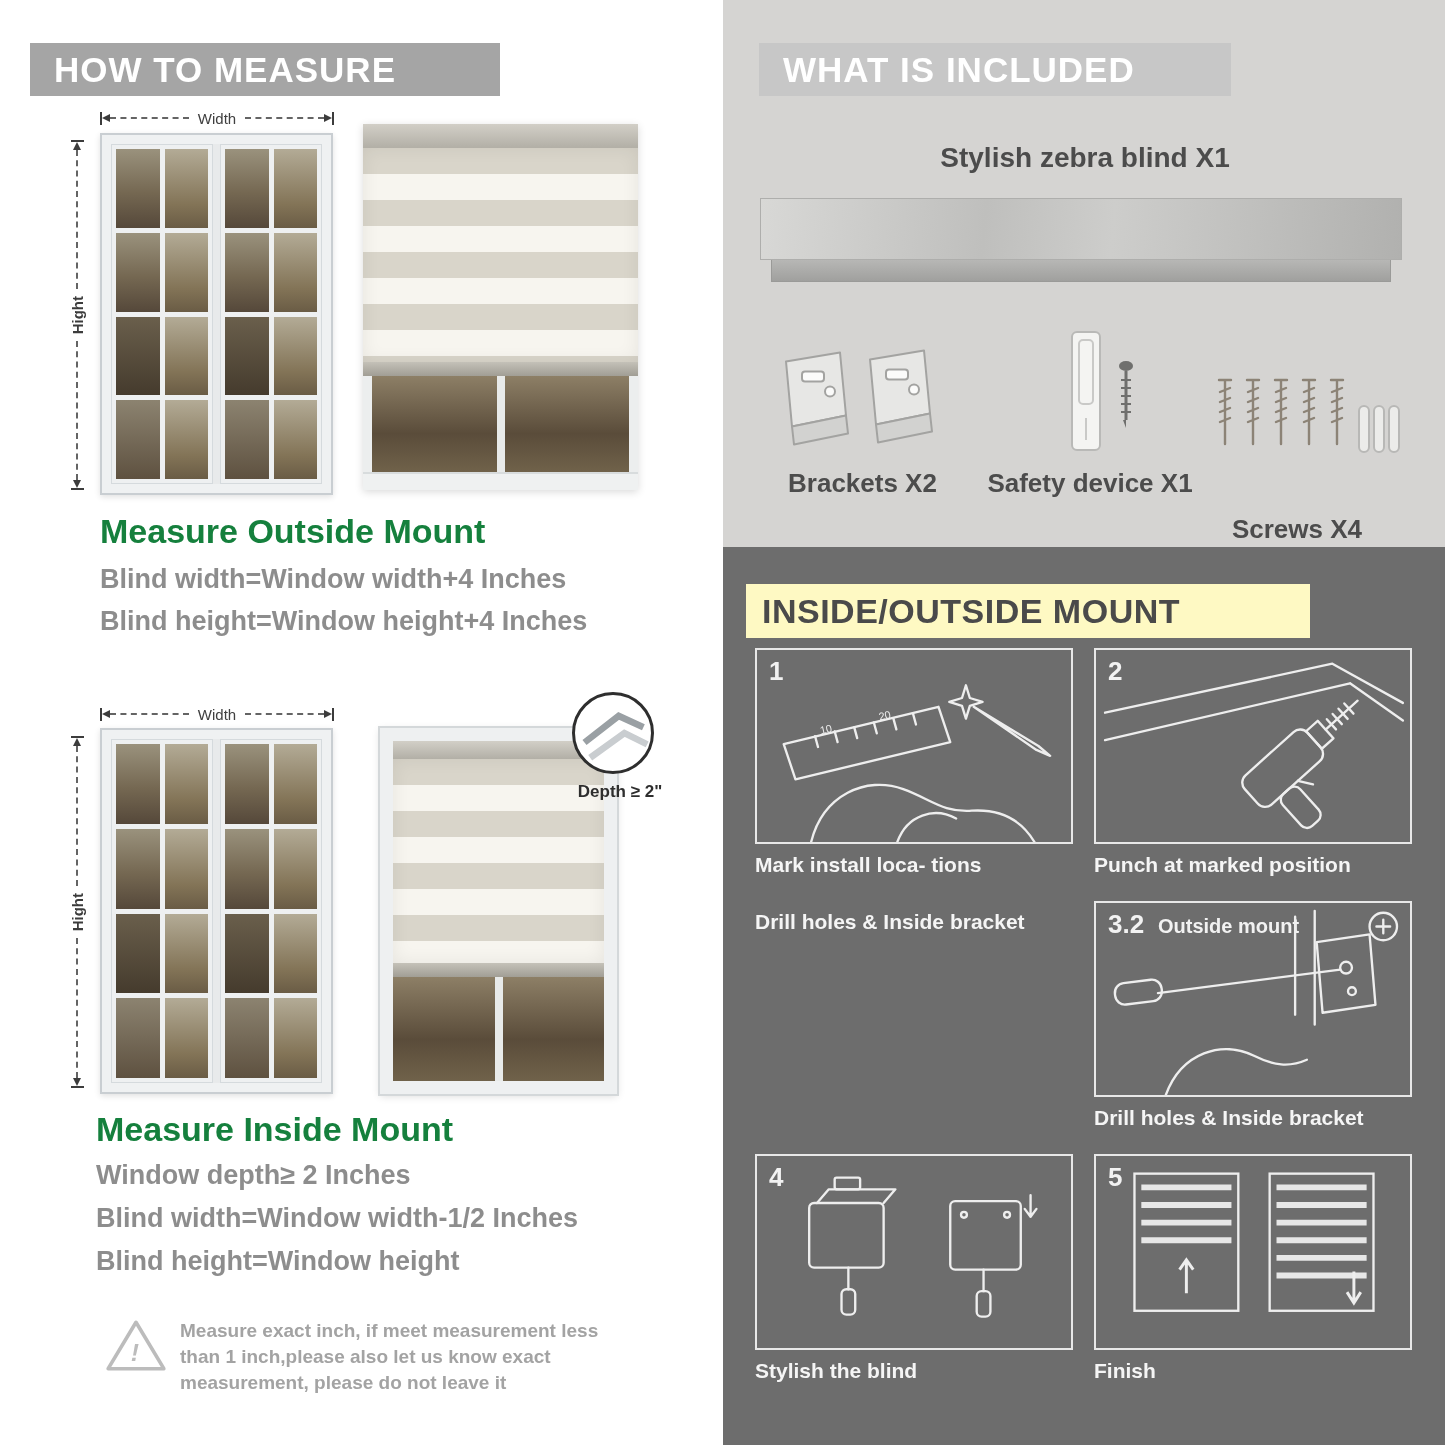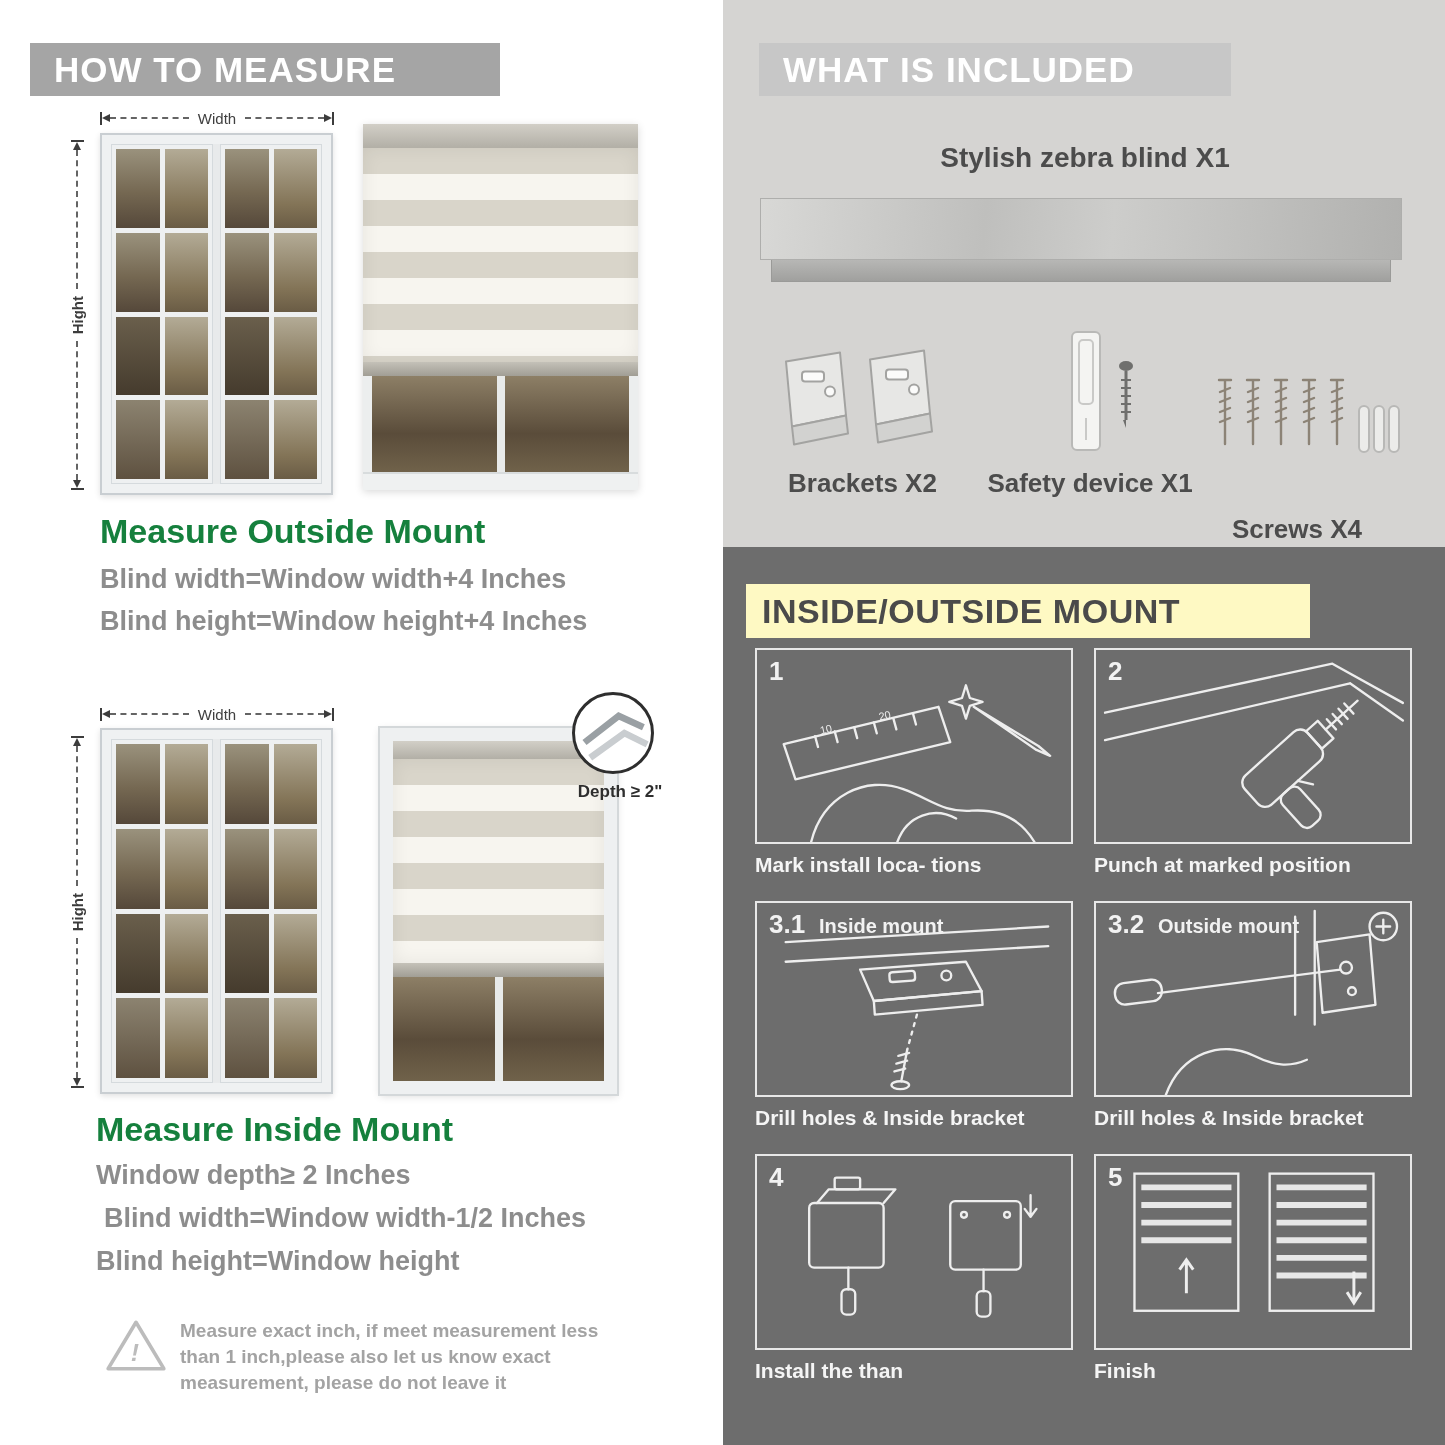--- a/index.html
+++ b/index.html
@@ -233,21 +233,21 @@
 <div class="depth-callout">
   <svg viewBox="0 0 80 80" width="76" height="76">
     <path d="M10 50 L46 22 L72 34" fill="none" stroke="#9aa0a4" stroke-width="7"></path>
     <path d="M16 66 L52 40 L76 52" fill="none" stroke="#c9cdd0" stroke-width="7"></path>
   </svg>
 </div>
 <div class="depth-label">Depth ≥ 2"</div>
 
 <div class="h-title" style="left:96px;top:1110px;">Measure Inside Mount</div>
 <div class="g-line" style="left:96px;top:1160px;">Window depth≥ 2 Inches</div>
-<div class="g-line" style="left:104px;top:1203px;">Blind width=Window width-1/2 Inches</div>
+<div class="g-line" style="left:96px;top:1203px;">Blind width=Window width-1/2 Inches</div>
 <div class="g-line" style="left:96px;top:1246px;">Blind height=Window height</div>
 
 <svg class="warn-tri" viewBox="0 0 64 58">
   <path d="M32 6 L59 51 H5 Z" fill="none" stroke="#bcbcbc" stroke-width="3.5" stroke-linejoin="round"></path>
   <text x="31" y="44" font-size="24" font-style="italic" font-weight="bold" fill="#bcbcbc" text-anchor="middle">!</text>
 </svg>
 <p class="warn-text">Measure exact inch, if meet measurement less than 1 inch,please also let us know exact measurement, please do not leave it</p>
 
 <div class="banner right-b">WHAT IS INCLUDED</div>
 <div class="product-label">Stylish zebra blind X1</div>
@@ -334,37 +334,20 @@
           <rect x="164" y="140" width="24" height="44" rx="8"></rect>
           <path d="M192 140 l9 13"></path>
         </g>
       </g>
     </svg>
   </div>
   <div class="caption">Punch at  marked position</div>
 </div>
 
 <div class="step" style="left:755px;top:901px;">
-  <div class="panel">
-    <span class="num">3.1</span>
-    <span class="ptitle">Inside mount</span>
-    <svg viewBox="0 0 318 196">
-      <g fill="none" stroke="#eeeeee" stroke-width="2.4" stroke-linecap="round" stroke-linejoin="round">
-        <path d="M28 40 L296 24 M28 60 L296 44"></path>
-        <path d="M104 68 L212 60 L228 90 L118 100 Z"></path>
-        <rect x="134" y="70" width="26" height="10" rx="3" transform="rotate(-4 147 75)"></rect>
-        <circle cx="192" cy="74" r="5"></circle>
-        <path d="M118 100 L228 90 L229 104 L119 114 Z"></path>
-        <path d="M162 114 L152 150" stroke-dasharray="3 6"></path>
-        <line x1="152" y1="150" x2="146" y2="182"></line>
-        <path d="M143 156 l11 -3 M141 164 l11 -3 M139 172 l11 -3"></path>
-        <ellipse cx="145" cy="186" rx="9" ry="4"></ellipse>
-      </g>
-    </svg>
-  </div>
   <div class="caption">Drill holes &amp;  Inside bracket</div>
 </div>
 
 <div class="step" style="left:1094px;top:901px;">
   <div class="panel">
     <span class="num">3.2</span>
     <span class="ptitle">Outside mount</span>
     <svg viewBox="0 0 318 196">
       <g fill="none" stroke="#eeeeee" stroke-width="2.4" stroke-linecap="round" stroke-linejoin="round">
         <path d="M222 8 L222 124 M202 14 L202 114"></path>
@@ -394,21 +377,21 @@
         <rect x="85" y="136" width="14" height="26" rx="5"></rect>
         <rect x="196" y="46" width="72" height="70" rx="5"></rect>
         <circle cx="210" cy="60" r="3"></circle>
           <circle cx="254" cy="60" r="3"></circle>
         <path d="M278 40 v22 m-6 -8 l6 8 6 -8"></path>
         <line x1="230" y1="116" x2="230" y2="138"></line>
         <rect x="223" y="138" width="14" height="26" rx="5"></rect>
       </g>
     </svg>
   </div>
-  <div class="caption">Install the than</div>
+  <div class="caption">Stylish the blind</div>
 </div>
 
 <div class="step" style="left:1094px;top:1154px;">
   <div class="panel">
     <span class="num">5</span>
     <svg viewBox="0 0 318 196">
       <g fill="none" stroke="#eeeeee" stroke-width="2.4">
         <rect x="38" y="18" width="106" height="140"></rect>
         <g stroke-width="6" opacity="0.95">
           <line x1="45" y1="32" x2="137" y2="32"></line>

